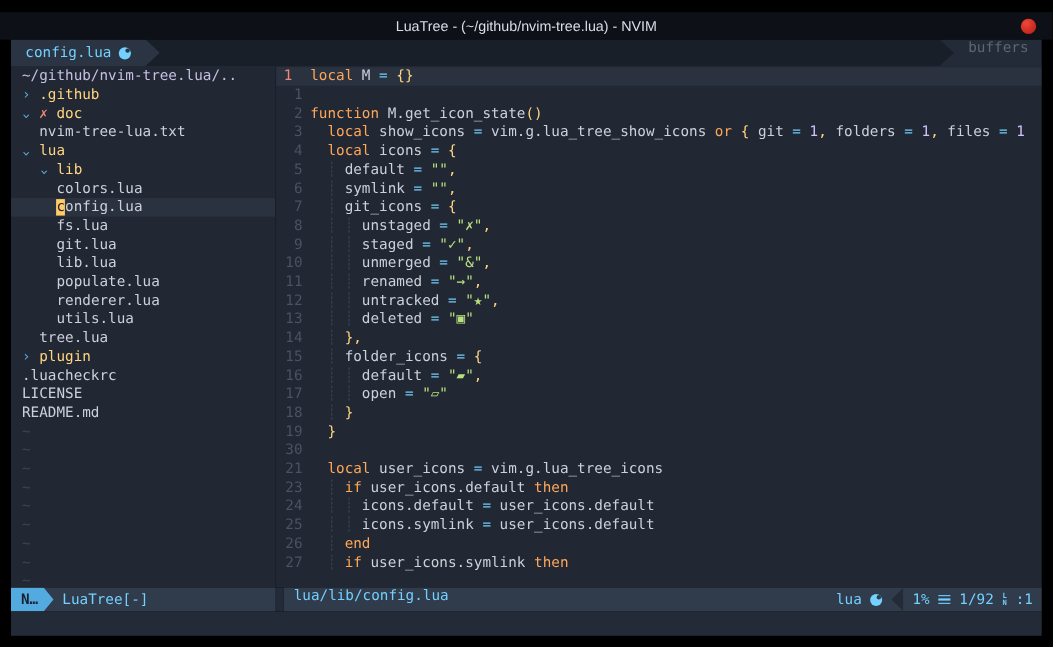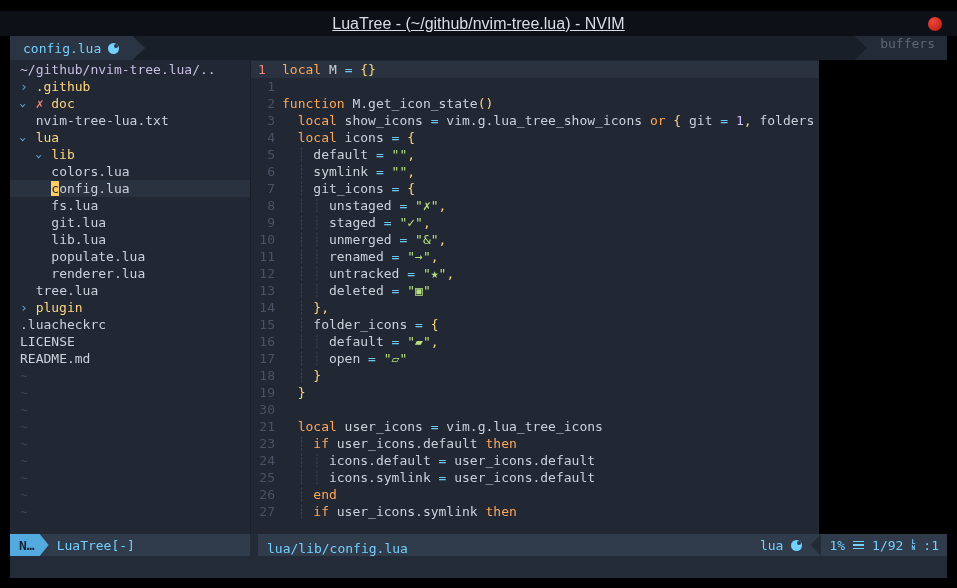--- a/index.html
+++ b/index.html
@@ -11,35 +11,35 @@
     --cursorbg:#ffcc66; --slbg:#303b4b; --slfg:#73d0ff; --modebg:#53aadf; --modefg:#182132;
     --cmdbg:#242b38; --closebtn:#d3312a;
   }
   *{margin:0;padding:0;box-sizing:border-box;}
   body{background:#000;width:957px;height:588px;overflow:hidden;
        font-family:"DejaVu Sans Mono","Liberation Mono",monospace;}
   .screen{position:absolute;left:0;top:0;width:957px;height:588px;background:#000;}
   
   .titlebar{position:absolute;left:0;top:11px;width:957px;height:25px;background:var(--titlebg);
     display:flex;align-items:center;justify-content:center;
-    font-family:"Liberation Sans","DejaVu Sans",sans-serif;font-size:16px;color:var(--titlefg);text-decoration:underline;}
+    font-family:"Liberation Sans","DejaVu Sans",sans-serif;font-size:13px;color:var(--titlefg);}
   .closebtn{position:absolute;right:15px;top:6px;width:14px;height:14px;border-radius:50%;
     background:radial-gradient(circle at 35% 30%, #f0463a, #b21b12);}
   
   .tabline{position:absolute;left:10px;top:36px;width:937px;height:24px;background:var(--tablinebg);
     display:flex;align-items:stretch;font-size:13px;}
   .tab{background:var(--tabbg);color:var(--tabfg);display:flex;align-items:center;gap:7px;
     padding:0 26px 0 13px;clip-path:polygon(0 0,calc(100% - 13px) 0,100% 50%,calc(100% - 13px) 100%,0 100%);}
   .tabline-right{margin-left:auto;background:var(--bufbg);color:var(--buffg);display:flex;
     padding:0 12px 0 26px;clip-path:polygon(13px 50%,0 0,100% 0,100% 100%,0 100%);}
   .luaicon{position:relative;width:11px;height:11px;border-radius:50%;background:var(--tabfg);display:inline-block;}
   .luaicon::after{content:"";position:absolute;right:1px;top:1px;width:4px;height:4px;border-radius:50%;background:var(--tabbg);}
   .sl .luaicon::after{background:var(--slbg);}
   
-  .main{position:absolute;left:10px;top:60px;width:809px;height:474px;background:var(--bg);
+  .main{position:absolute;left:10px;top:60px;width:937px;height:474px;background:var(--bg);
     display:flex;overflow:hidden;font-size:13px;line-height:17px;}
   .tree{width:240px;padding-top:1px;overflow:hidden;position:relative;}
   .vsep{width:1px;background:#1a2029;}
   .code{flex:1;padding-top:1px;overflow:hidden;position:relative;}
   .trow{height:17px;white-space:pre;color:var(--fg);padding-left:10px;}
   .trow.curline{background:var(--curline);}
   .treehdr{color:var(--treehdr);}
   .folder{color:var(--folder);}
   .file{color:var(--fg);}
   .arrow{color:var(--arrow);display:inline-block;width:7.82px;}
@@ -55,21 +55,21 @@
   .kw{color:var(--kw);} .pn{color:var(--pn);} .str{color:var(--str);}
   .op{color:var(--op);} .num-lit{color:var(--num);} .pl{color:var(--fg);}
   .g{color:var(--guide);}
   
   .statusline{position:absolute;left:10px;top:534px;width:937px;height:22px;display:flex;font-size:13px;}
   .sl-left{width:240px;background:var(--slbg);display:flex;align-items:center;color:var(--slfg);flex:none;}
   .mode{background:var(--modebg);color:var(--modefg);font-weight:bold;height:22px;display:flex;align-items:center;
     padding:0 14px 0 9px;clip-path:polygon(0 0,calc(100% - 9px) 0,100% 50%,calc(100% - 9px) 100%,0 100%);}
   .sl-leftlabel{margin-left:8px;text-align:right;}
   .sl-gap{width:8px;background:var(--cmdbg);flex:none;}
-  .sl-right{flex:1;background:var(--slbg);display:flex;align-items:flex-end;color:var(--slfg);}
+  .sl-right{flex:1;background:var(--slbg);display:flex;align-items:flex-start;color:var(--slfg);}
   .sl-file{margin-left:9px;}
   .sl-rgroup{margin-left:auto;display:flex;align-items:center;gap:8px;padding-right:8px;}
   .sep-chevron{width:11px;height:22px;background:#232b37;clip-path:polygon(100% 0,0 50%,100% 100%);flex:none;}
   .bars{display:inline-flex;flex-direction:column;gap:2px;width:11px;}
   .bars i{height:1.6px;background:var(--slfg);display:block;}
   .lnicon{display:inline-flex;flex-direction:column;font-size:6.5px;line-height:6px;color:var(--slfg);
     font-weight:bold;vertical-align:middle;}
   
   .cmdline{position:absolute;left:10px;top:556px;width:937px;height:22px;background:var(--cmdbg);}
 </style>
@@ -102,20 +102,21 @@
           <div class="trow">  <span class="file">nvim-tree-lua.txt</span></div>
           <div class="trow"><span class="arrow down">›</span> <span class="folder">lua</span></div>
           <div class="trow">  <span class="arrow down">›</span> <span class="folder">lib</span></div>
           <div class="trow">    <span class="file">colors.lua</span></div>
           <div class="trow curline">    <span class="file"><span class="cursor">c</span>onfig.lua</span></div>
           <div class="trow">    <span class="file">fs.lua</span></div>
           <div class="trow">    <span class="file">git.lua</span></div>
           <div class="trow">    <span class="file">lib.lua</span></div>
           <div class="trow">    <span class="file">populate.lua</span></div>
           <div class="trow">    <span class="file">renderer.lua</span></div>
+          <div class="trow">    <span class="file">utils.lua</span></div>
           <div class="trow">  <span class="file">tree.lua</span></div>
           <div class="trow"><span class="arrow">›</span> <span class="folder">plugin</span></div>
           <div class="trow"><span class="file">.luacheckrc</span></div>
           <div class="trow"><span class="file">LICENSE</span></div>
           <div class="trow"><span class="file">README.md</span></div>
           <div class="trow"><span class="tilde">~</span></div>
           <div class="trow"><span class="tilde">~</span></div>
           <div class="trow"><span class="tilde">~</span></div>
           <div class="trow"><span class="tilde">~</span></div>
           <div class="trow"><span class="tilde">~</span></div>

